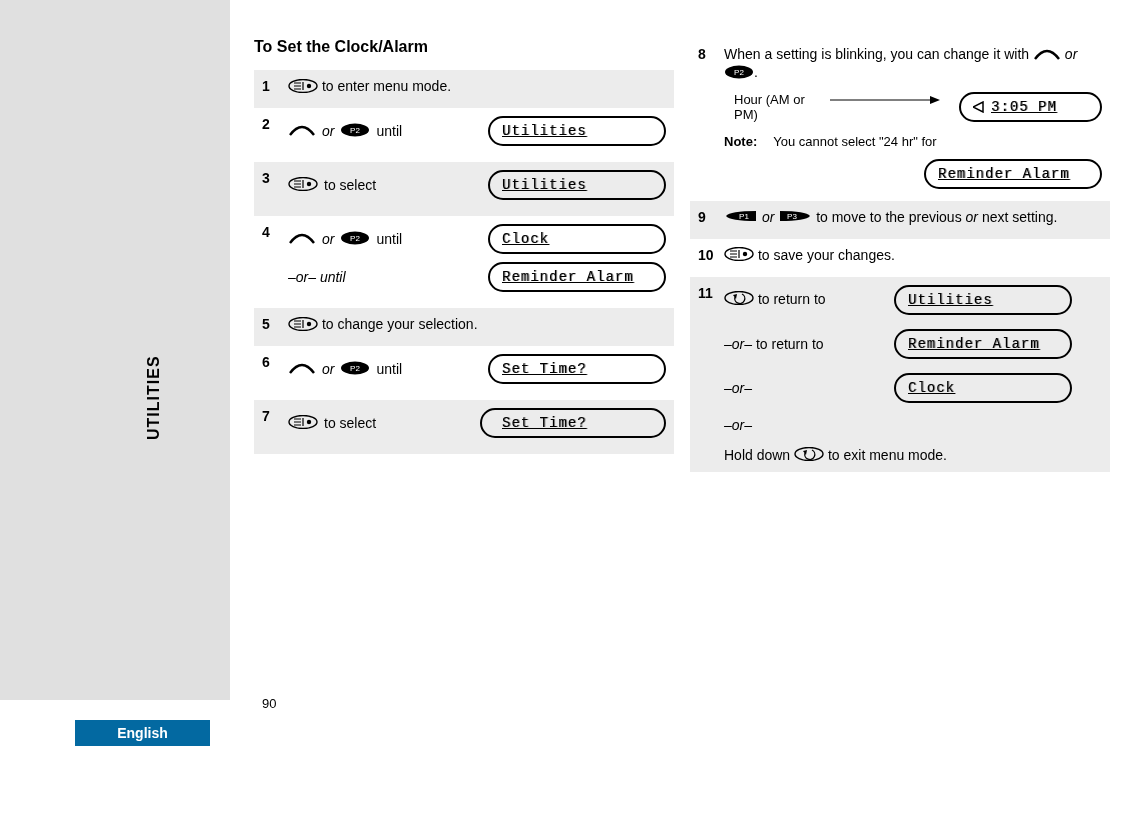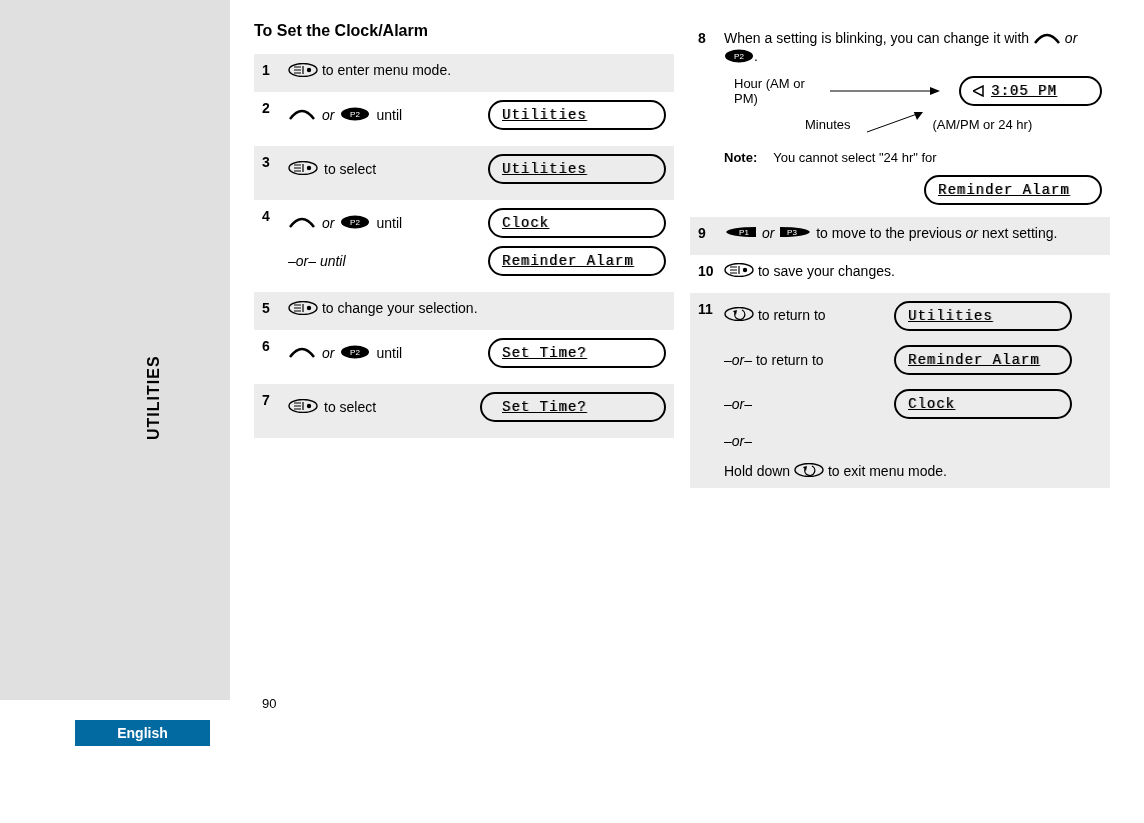--- a/index.html
+++ b/index.html
@@ -5,35 +5,35 @@
   html,body{margin:0;padding:0;background:#fff;}
   .page{position:relative;width:1144px;height:823px;font-family:Arial,Helvetica,sans-serif;color:#000;}
   .sidebar{position:absolute;left:0;top:0;width:230px;height:823px;}
   .sidebar-top{height:700px;background:#e0e0e0;}
   .utilities-tab{position:absolute;left:145px;top:440px;transform:rotate(-90deg);transform-origin:left top;font-weight:bold;font-size:16px;letter-spacing:1px;}
   .lang-footer{position:absolute;left:75px;top:720px;width:135px;height:26px;background:#0369a1;color:#fff;font-weight:bold;font-size:14px;text-align:center;line-height:26px;}
   .content{position:absolute;left:254px;top:22px;width:870px;}
   h1{margin:0 0 10px 0;font-size:21px;font-weight:bold;}
   h2{margin:0 0 14px 0;font-size:16px;font-weight:bold;}
   .page-num{position:absolute;left:262px;top:696px;font-size:13px;font-weight:normal;}
-  .columns{display:flex;gap:16px;}
+  .columns{display:flex;gap:16px;margin-top:16px;}
   .col{width:420px;}
   .step{display:flex;align-items:flex-start;padding:8px 8px;font-size:14px;min-height:22px;}
   .shade{background:#ececec;}
   .stepnum{width:26px;font-weight:bold;flex-shrink:0;}
   .stepbody{flex:1;}
   .line{display:flex;align-items:center;flex-wrap:wrap;gap:6px;margin-bottom:8px;}
   .em{font-style:italic;}
   .note{display:flex;gap:16px;font-size:13px;margin-top:12px;margin-bottom:10px;text-align:center;}
   .note-label{font-weight:bold;}
   .lcd{border:2.5px solid #000;border-radius:16px;padding:2px 12px 2px 12px;min-width:150px;height:22px;display:inline-flex;align-items:center;font-family:"Courier New",monospace;font-size:14px;letter-spacing:1px;text-shadow:1px 0 0 #888;text-decoration:underline;}
   .lcd.right{margin-left:auto;}
   .lcd.small{min-width:115px;}
   .icon{display:inline-block;vertical-align:middle;}
-  .arrow-line{display:flex;align-items:center;gap:6px;font-size:13px;margin:6px 0 6px 10px;}
+  .arrow-line{display:flex;align-items:flex-start;gap:6px;font-size:13px;margin:6px 0 6px 10px;}
   .arrow-svg{flex-grow:1;}
   .sublabel{font-size:13px;}
   .inline-lcd-row{display:flex;align-items:center;justify-content:flex-end;margin:4px 0 4px 0;}
   .step11-row{display:flex;align-items:center;margin-bottom:14px;}
   .step11-text{width:170px;}
 </style>
 </head>
 <body>
 
 <div class="page">
@@ -222,29 +222,20 @@
               <svg class="arrow-svg" width="110" height="16">
                   <line x1="0" y1="8" x2="100" y2="8" stroke="#000"></line>
                   <polygon points="100,4 110,8 100,12" fill="#000"></polygon>
                 </svg>
               <span class="lcd small">
                 <svg width="12" height="12" style="margin-right:6px;">
                     <polygon points="0,6 10,1 10,11" fill="none" stroke="#000" stroke-width="1.5"></polygon>
                   </svg>
                 <span>3:05 PM</span>
               </span>
-            </div>
-            <div class="arrow-line">
-              <span style="width:65px;"></span>
-              <span class="sublabel">Minutes</span>
-              <svg width="70" height="26">
-                  <line x1="10" y1="20" x2="60" y2="2" stroke="#000"></line>
-                  <polygon points="56,-2 66,0 60,8" fill="#000"></polygon>
-                </svg>
-              <span class="sublabel">(AM/PM or 24 hr)</span>
             </div>
 
             <div class="note">
               <span class="note-label">Note:</span>
               <span>You cannot select "24 hr" for</span>
             </div>
             <div class="inline-lcd-row">
               <span class="lcd">Reminder Alarm</span>
             </div>
           </div>

